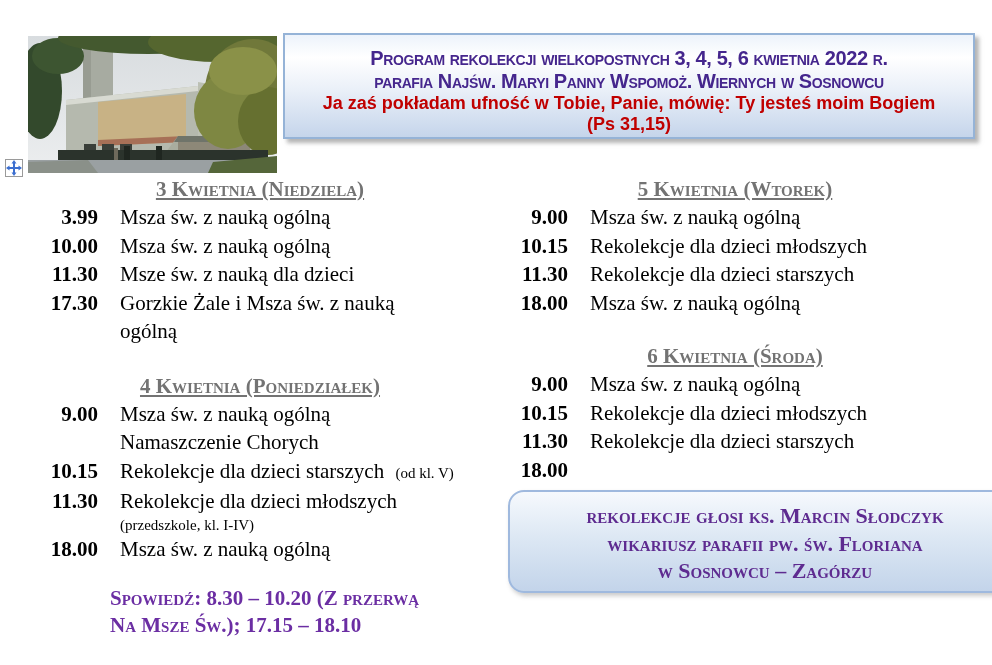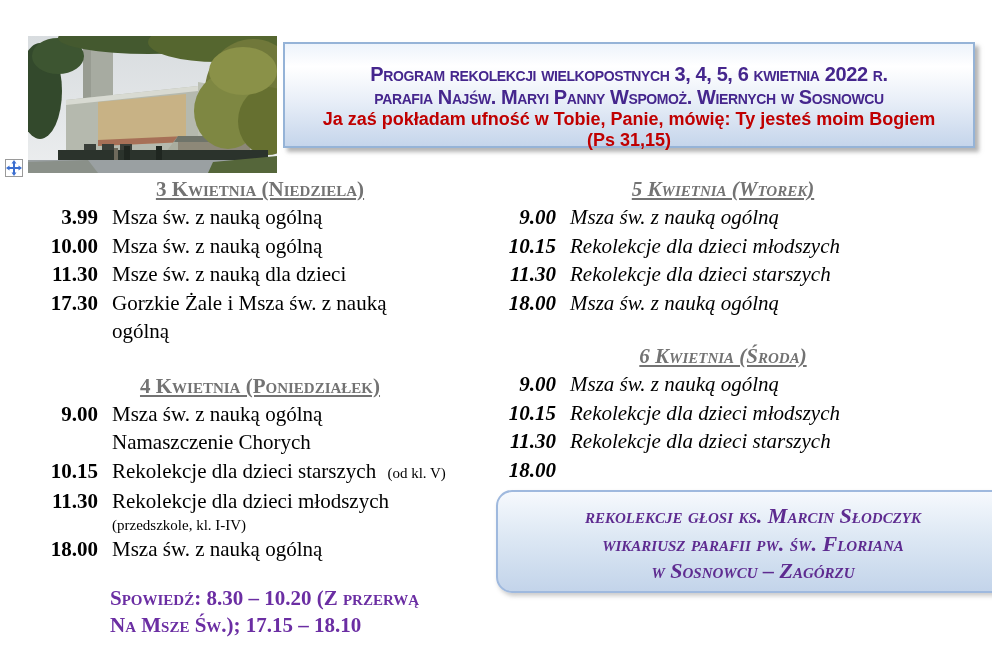--- a/index.html
+++ b/index.html
@@ -7,45 +7,45 @@
         font-family:"Liberation Serif",serif;color:#000;}
 
   
   .photo{position:absolute;left:28px;top:36px;width:249px;height:137px;overflow:hidden;}
   .photo svg{display:block;}
 
   
   .move-handle{position:absolute;left:5px;top:159px;width:18px;height:18px;}
 
   
-  .header-box{position:absolute;left:283px;top:42px;width:692px;height:106px;box-sizing:border-box;
+  .header-box{position:absolute;left:283px;top:33px;width:692px;height:106px;box-sizing:border-box;
     border:2px solid #95B3D7;
     background:linear-gradient(180deg,#edf3fb 0%,#ffffff 22%,#e9eff8 55%,#c5d5eb 100%);
     box-shadow:4px 4px 4px rgba(120,120,120,.55);
-    text-align:center;padding-top:19px;}
+    text-align:center;padding-top:12px;}
   .t1{font-family:"Liberation Sans",sans-serif;font-weight:bold;font-variant:small-caps;
       font-size:20px;line-height:23px;color:#45268D;letter-spacing:-0.4px;white-space:nowrap;}
   .q{font-family:"Liberation Sans",sans-serif;font-weight:bold;
      font-size:18px;line-height:21px;color:#C00000;white-space:nowrap;}
 
   
   .col{position:absolute;top:178px;}
   .col-left{left:30px;width:460px;}
-  .col-right{left:488px;width:470px;font-style:italic;}
+  .col-right{left:500px;width:470px;}
 
   .sec-title{font-weight:bold;font-variant:small-caps;font-size:21px;line-height:23px;
              color:#737373;text-align:center;text-decoration:underline;white-space:nowrap;}
   .gap1{margin-top:29px;}
   .gap2{margin-top:28px;}
   .sub{margin-top:6px;}
   .rows-start{margin-top:2px;}
 
   .row{display:flex;font-size:21px;line-height:28.5px;}
   .time{width:68px;text-align:right;font-weight:bold;flex:none;}
-  .desc{margin-left:14px;white-space:nowrap;}
+  .desc{margin-left:22px;white-space:nowrap;}
   .sm{font-size:15px;margin-left:6px;}
   .sm2{font-size:15px;line-height:19px;}
 
   .note{margin-top:22px;margin-left:80px;font-weight:bold;font-variant:small-caps;
         font-size:21px;line-height:27px;color:#6B2EA3;white-space:nowrap;}
 
   .footer-box{margin-top:6px;margin-left:8px;width:514px;height:103px;box-sizing:border-box;
     border:2px solid #9FB9DE;border-radius:16px;
     background:linear-gradient(180deg,#f6f9fd 0%,#dde8f4 45%,#c3d4ea 100%);
     box-shadow:2px 3px 4px rgba(140,140,140,.45);

